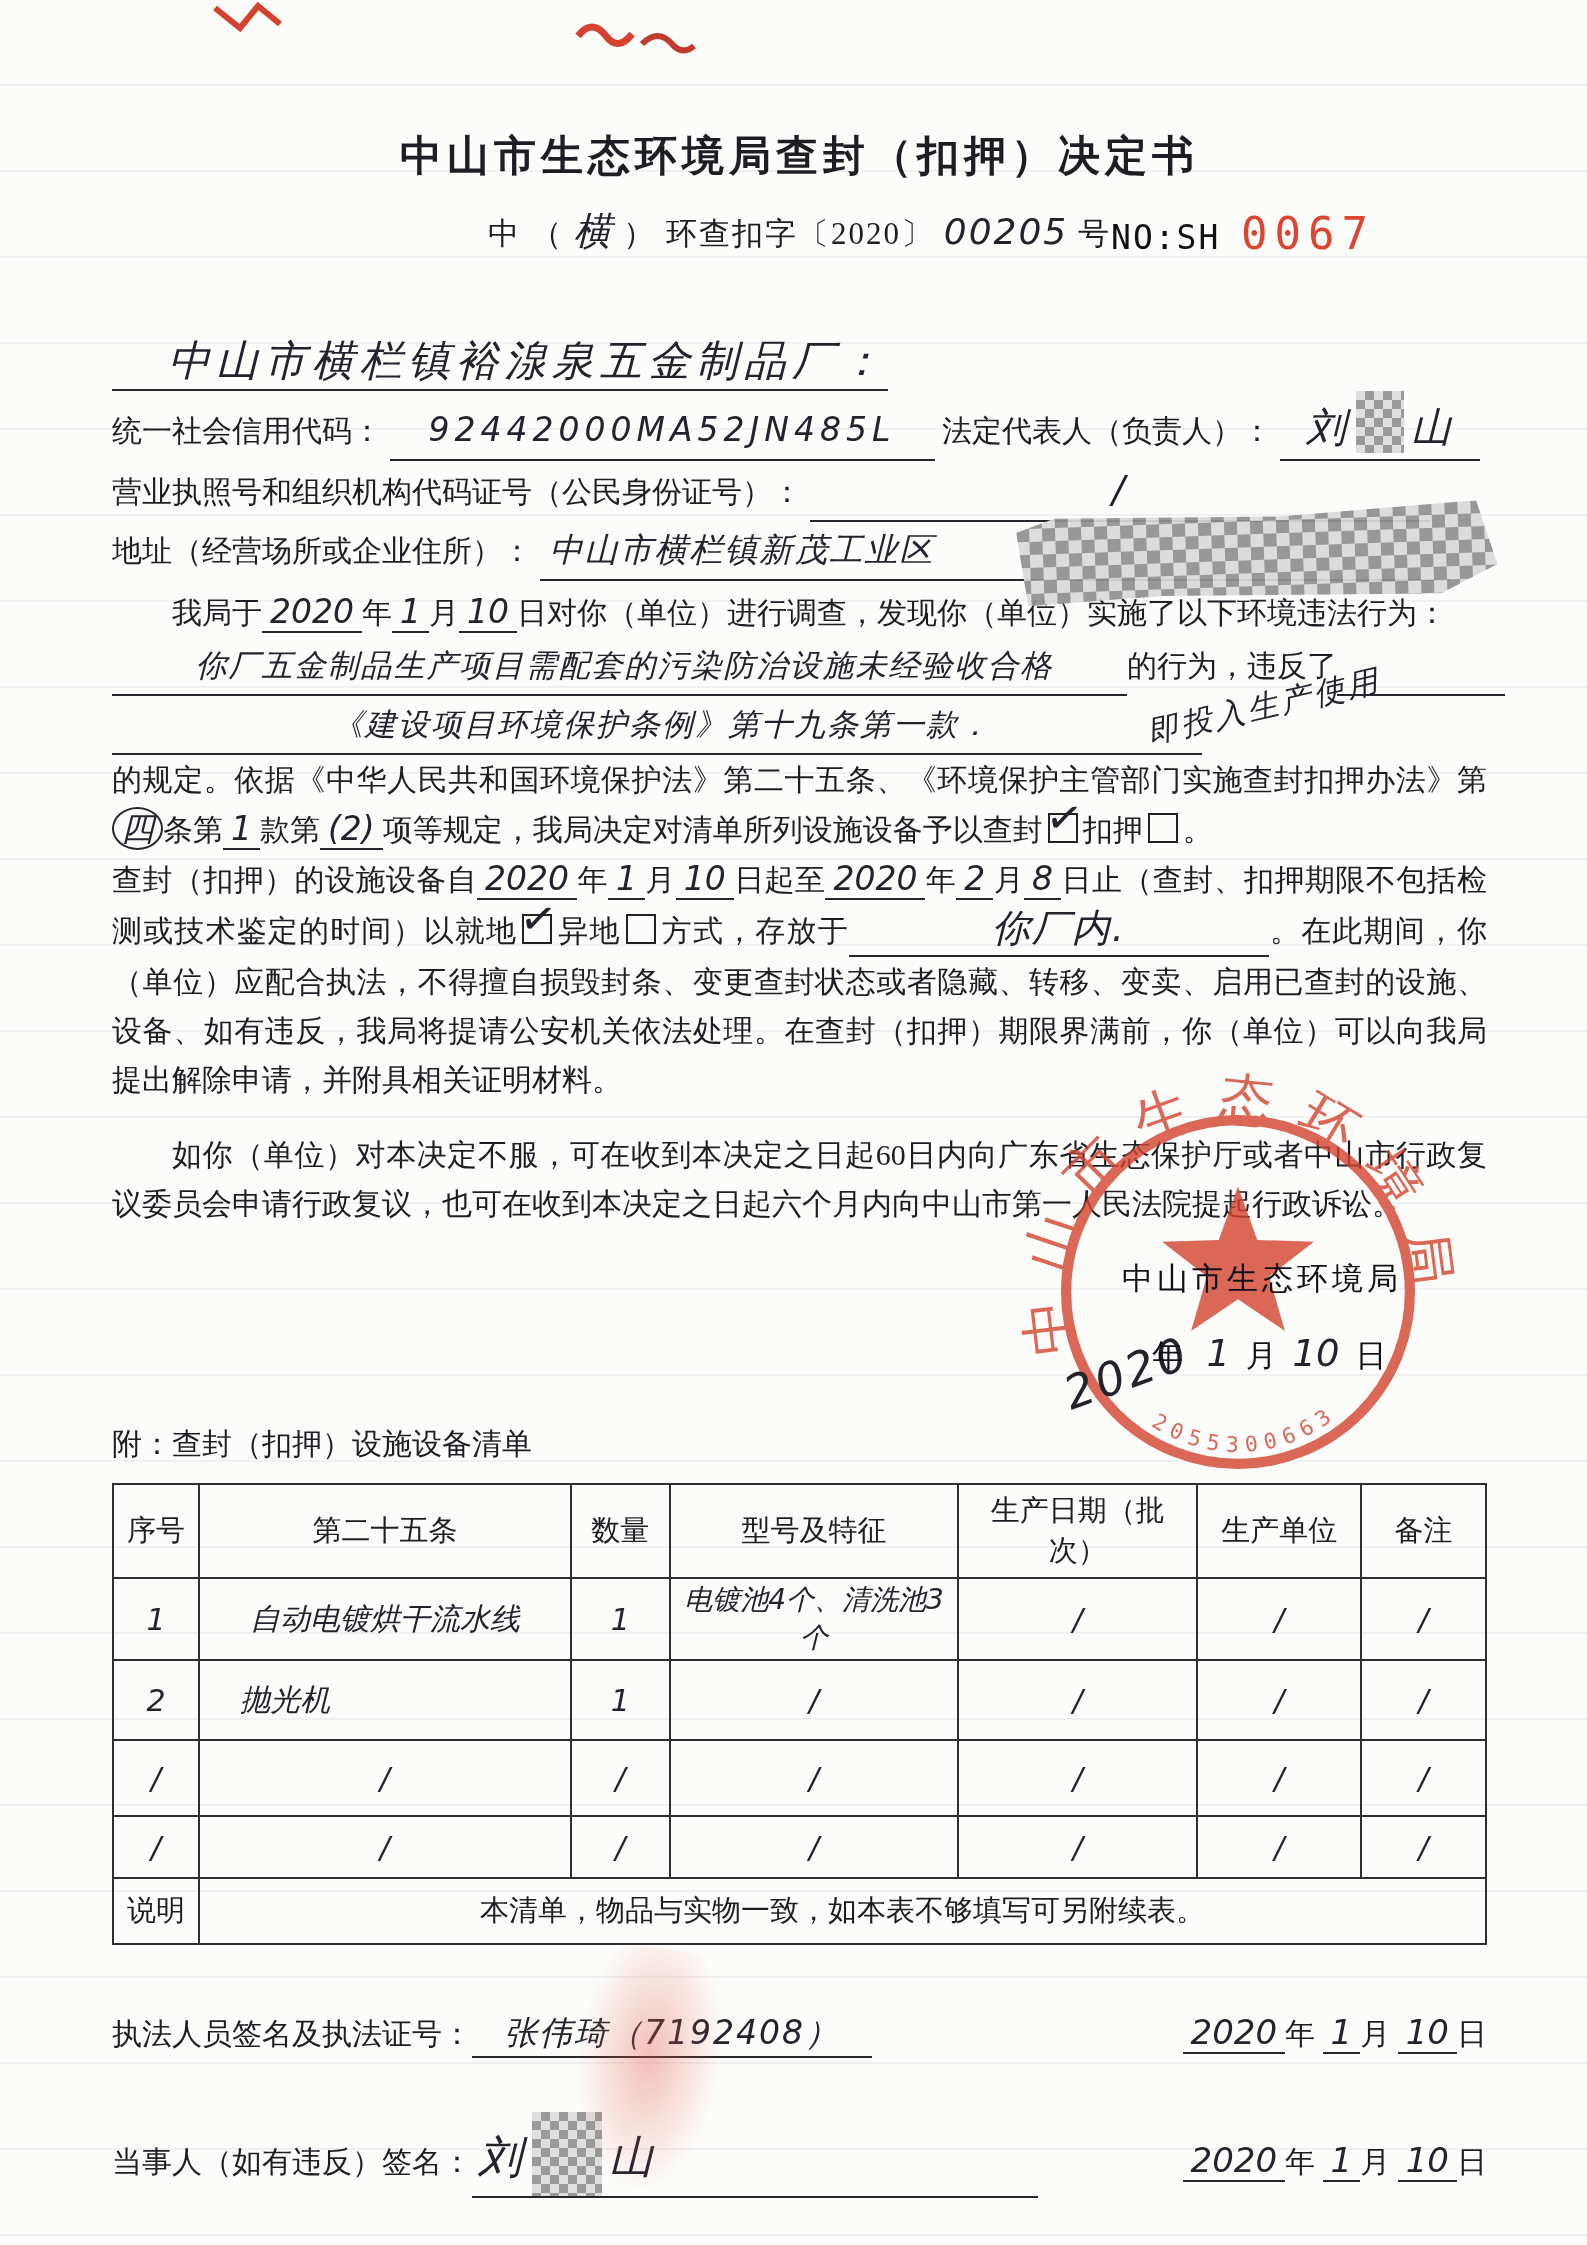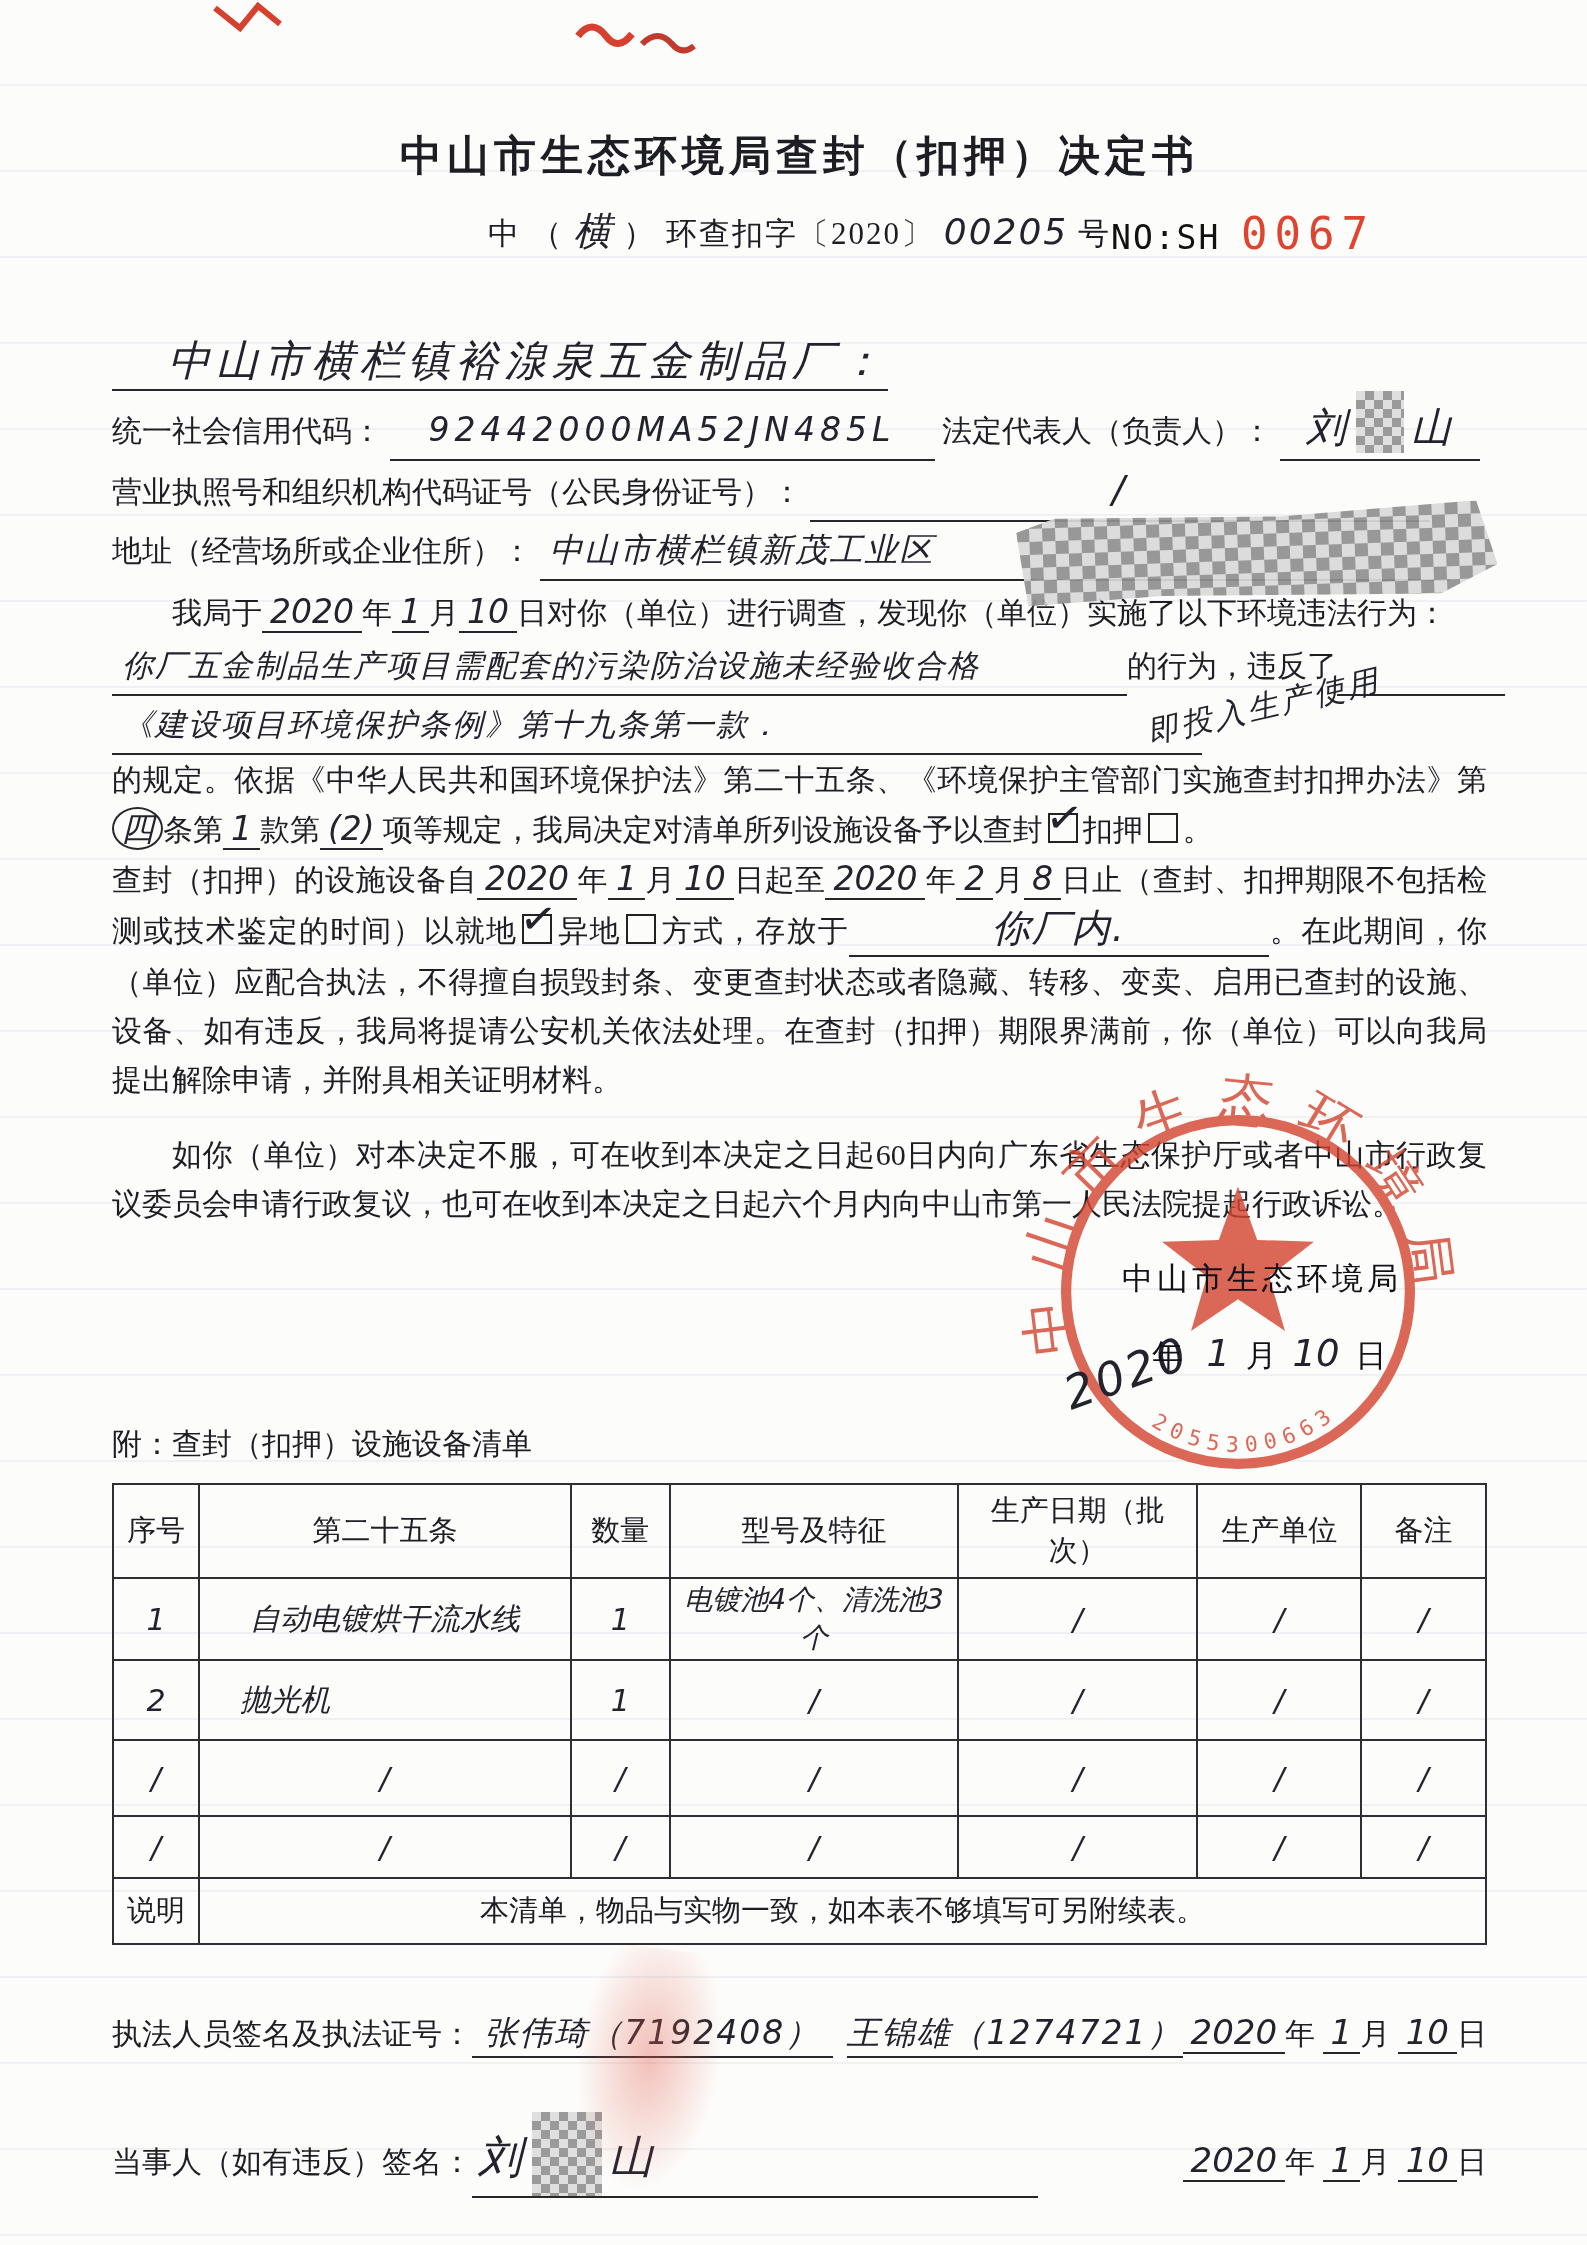--- a/index.html
+++ b/index.html
@@ -26,21 +26,21 @@
   .companyline .hw{font-size:42px;letter-spacing:6px;}
 
   .infoline{font-size:30px;line-height:56px;white-space:nowrap;}
   .infoline .hw{font-size:33px;}
 
   p.body{font-size:30px;line-height:49px;text-align:justify;margin:0;}
   .indent{text-indent:2em;}
 
   .violline{font-size:30px;line-height:56px;white-space:nowrap;}
   .violline .hw{font-size:31px;}
-  .violline .bl{text-align:left;padding-left:10px;}
+  .violline .bl{text-align:center;padding-left:10px;}
 
   .box{display:inline-block;width:26px;height:26px;border:2px solid #222;vertical-align:-3px;
        position:relative;margin:0 5px;}
   .tick{position:absolute;left:-4px;top:-22px;font-size:44px;color:#23232e;
         font-family:"DejaVu Sans",sans-serif;transform:rotate(8deg);}
 
   .annot{position:absolute;font-family:"DejaVu Sans",sans-serif;font-style:italic;color:#23232e;
          font-size:31px;transform:rotate(-13deg);letter-spacing:3px;white-space:nowrap;}
 
   .pix{background:repeating-conic-gradient(#8f8f8f 0% 25%,#d9d9d9 25% 50%) 0 0/26px 26px;opacity:.92;}
@@ -222,21 +222,20 @@
       <tr class="note">
         <td>说明</td>
         <td class="note-txt" colspan="6">本清单，物品与实物一致，如本表不够填写可另附续表。</td>
       </tr>
     </tbody>
       </table>
 
     <div class="sigline" style="margin-top:66px">
       <span>执法人员签名及执法证号：</span>
       <span class="bl" style="width:400px"><span class="hw">张伟琦（7192408）</span></span>
-      <span class="bl" style="width:340px;margin-left:14px"><span class="hw">王锦雄（1274721）</span></span>
       <span class="dateblock">
         <span class="hwv">2020</span><span>年</span>
         <span class="hwv">1</span><span>月</span>
         <span class="hwv">10</span><span>日</span>
       </span>
     </div>
 
     <div class="sigline" style="margin-top:54px">
       <span>当事人（如有违反）签名：</span>
       <span class="bl" style="width:560px;text-align:left;padding-left:6px">

